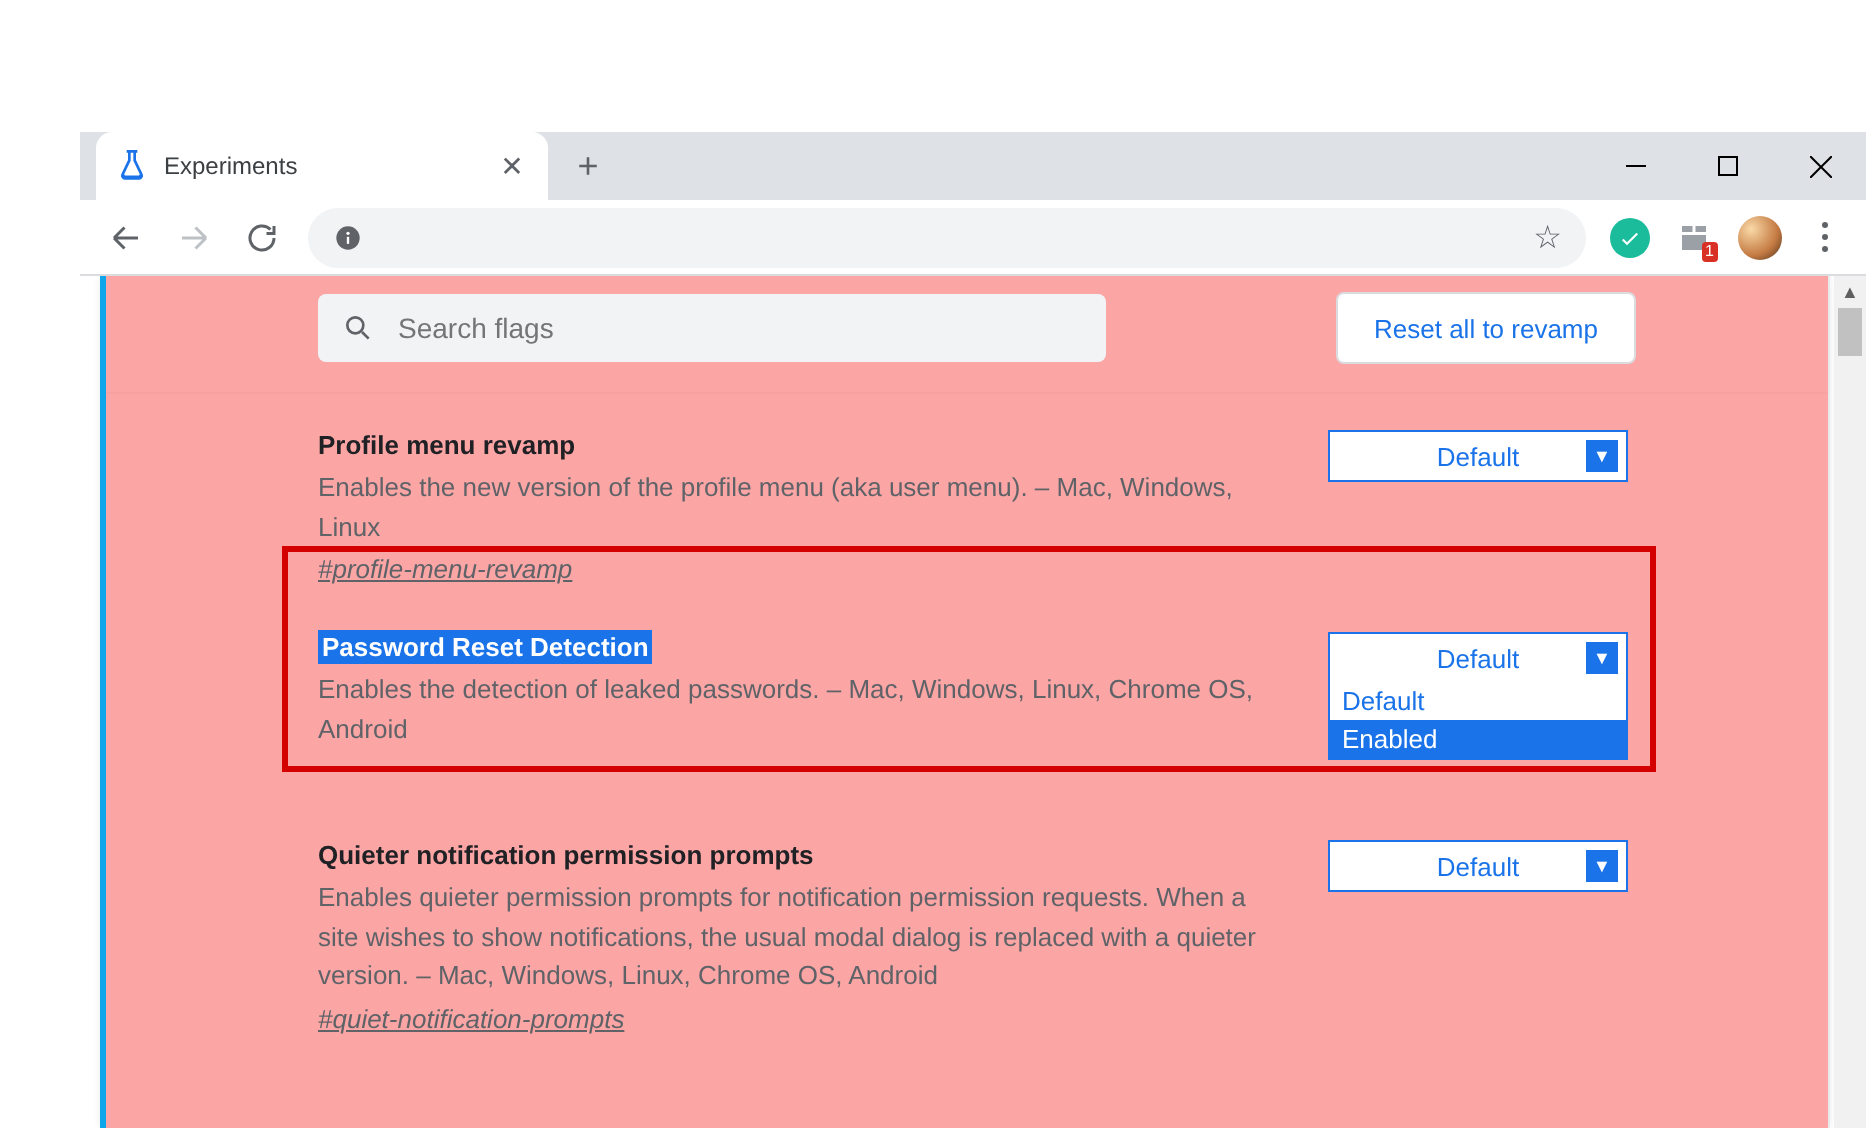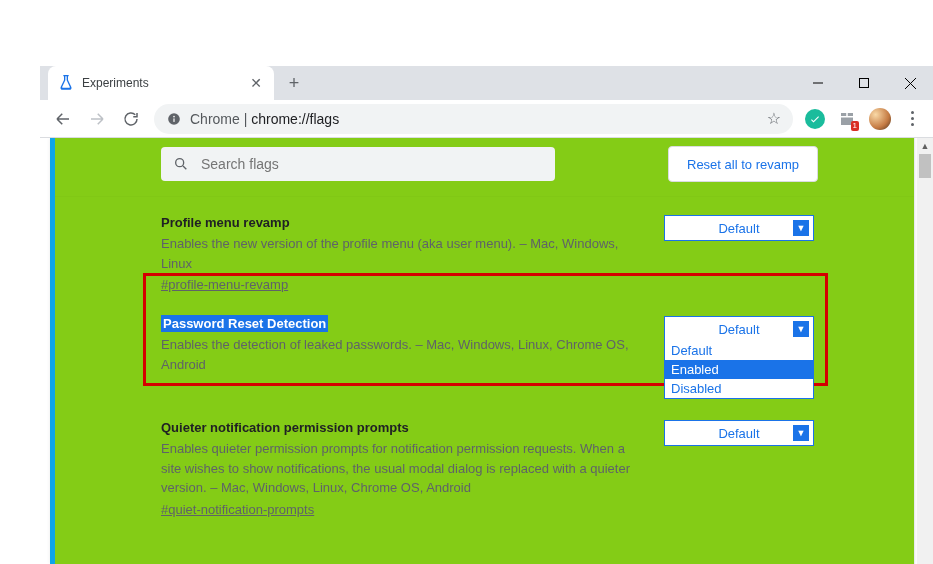--- a/index.html
+++ b/index.html
@@ -29,32 +29,32 @@
   .ext .badge { position:absolute; bottom:-2px; right:-2px; background:#d93025; color:#fff; font-size:8px; line-height:10px; padding:0 2px; border-radius:2px; }
   .avatar { width:22px; height:22px; border-radius:50%; background: radial-gradient(circle at 30% 30%, #f9d9a7, #c57b43 60%, #4a2f1a); margin:0 6px; cursor:pointer; }
   .menu-dots { width:30px; display:flex; flex-direction:column; align-items:center; justify-content:center; gap:3px; cursor:pointer; }
   .menu-dots span { width:3px; height:3px; background:#5f6368; border-radius:50%; }
   
   .viewport { position:relative; height:calc(100% - 72px); overflow:hidden; }
   .scroll-track { position:absolute; right:0; top:0; bottom:0; width:16px; background:#f1f1f1; }
   .scroll-thumb { position:absolute; right:2px; width:12px; background:#c1c1c1; border-radius:0; top:4px; height:24px; }
   .scroll-arrow { position:absolute; right:0; width:16px; height:16px; display:flex; align-items:center; justify-content:center; color:#606060; font-size:9px; }
   .scroll-arrow.up { top:0; }
-  .content { margin:0 18px 0 10px; height:100%; background:#84cc16; border-left:5px solid #0ea5e9; border-right:1px solid #e8eaed; box-shadow:0 0 4px rgba(0,0,0,0.08); overflow:hidden; }
+  .content { margin:0 18px 0 10px; height:100%; background:#fca5a5; border-left:3px solid #0ea5e9; border-right:1px solid #e8eaed; box-shadow:0 0 4px rgba(0,0,0,0.08); overflow:hidden; }
   .top-bar { display:flex; align-items:center; padding:8px 30px 14px 30px; gap:24px; border-bottom:1px solid #00000005; }
   .search-box { flex:0 0 394px; height:34px; background:#f1f3f4; border-radius:4px; display:flex; align-items:center; padding:0 12px; margin-left:76px; }
   .search-box .sicon { margin-right:10px; color:#5f6368; display:flex; }
   .search-box input { border:none; background:transparent; outline:none; font-size:14px; color:#5f6368; width:100%; }
   .reset-btn { margin-left:auto; margin-right:66px; height:36px; padding:0 18px; border:1px solid #dadce0; border-radius:4px; color:#1a73e8; background:#fff; font-size:13px; font-weight:500; cursor:pointer; }
   .flag-list { padding:6px 0; position:relative; }
   .flag { display:flex; padding:12px 100px 12px 106px; align-items:flex-start; position:relative; }
   .flag-main { flex:1; padding-right:26px; }
   .flag-title { font-size:13px; font-weight:600; color:#202124; margin-bottom:4px; }
   .flag-desc { font-size:13px; color:#5f6368; line-height:1.5; margin-bottom:4px; }
-  .flag-anchor { font-size:13px; text-decoration:underline; color:#5f6368; cursor:pointer; }
+  .flag-anchor { font-size:13px; text-decoration:underline; color:#5f6368; cursor:pointer;font-style:italic; }
   .flag-select { width:150px; }
   .select-box { position:relative; border:1px solid #1a73e8; height:26px; background:#fff; display:flex; align-items:center; justify-content:center; color:#1a73e8; font-size:13px; cursor:pointer; }
   .select-box .arrow { position:absolute; right:4px; top:4px; width:16px; height:16px; background:#1a73e8; display:flex; align-items:center; justify-content:center; color:#fff; font-size:9px; }
   .select-box.open .arrow { background:#1a73e8; }
   .dropdown { position:absolute; top:25px; left:0; width:150px; border:1px solid #1a73e8; border-top:none; background:#fff; z-index:10; }
   .dropdown .opt { padding:2px 6px; color:#1a73e8; cursor:pointer; text-align:left; }
   .dropdown .opt.sel { background:#1a73e8; color:#fff; }
   .hl-title { background:#1a73e8; color:#fff; padding:1px 2px; }
   .red-box { position:absolute; border:3px solid #d40000; left:88px; right:86px; top:76px; height:113px; pointer-events:none; }
 </style>
@@ -111,23 +111,20 @@
         </svg>
     </div>
     <div class="omni">
       <span class="secure">
         <svg width="14" height="14" viewBox="0 0 24 24">
             <circle cx="12" cy="12" r="10" fill="#5f6368"></circle>
             <circle cx="12" cy="8" r="1.4" fill="#fff"></circle>
             <rect x="11" y="11" width="2" height="6" fill="#fff"></rect>
           </svg>
       </span>
-      <span class="url">
-        <span class="pre">Chrome | </span><span class="path">chrome://flags</span>
-      </span>
       <span class="star">☆</span>
     </div>
     <div class="ext green">
       <svg width="12" height="12" viewBox="0 0 24 24">
           <path fill="#fff" d="M9 16.2l-3.5-3.5L4 14.2 9 19.2 20 8.2l-1.5-1.5z"></path>
         </svg>
     </div>
     <div class="ext">
       <svg width="18" height="18" viewBox="0 0 24 24">
           <path fill="#9aa0a6" d="M4 4h7v4H4zm9 0h7v4h-7zM4 10h16v10H4z"></path>
@@ -184,21 +181,20 @@
             <div class="flag-desc">Enables the detection of leaked passwords. – Mac, Windows, Linux, Chrome OS, Android</div>
           </div>
           <div class="flag-select" style="position:relative;">
             <div class="select-box open">
               <span>Default</span>
               <span class="arrow">▼</span>
             </div>
             <div class="dropdown">
               <div class="opt">Default</div>
               <div class="opt sel">Enabled</div>
-              <div class="opt">Disabled</div>
             </div>
           </div>
         </div>
 
         <div class="flag" style="padding-top:30px;">
           <div class="flag-main">
             <div class="flag-title">Quieter notification permission prompts</div>
             <div class="flag-desc">Enables quieter permission prompts for notification permission requests. When a site wishes to show notifications, the usual modal dialog is replaced with a quieter version. – Mac, Windows, Linux, Chrome OS, Android</div>
             <span class="flag-anchor">#quiet-notification-prompts</span>
           </div>

